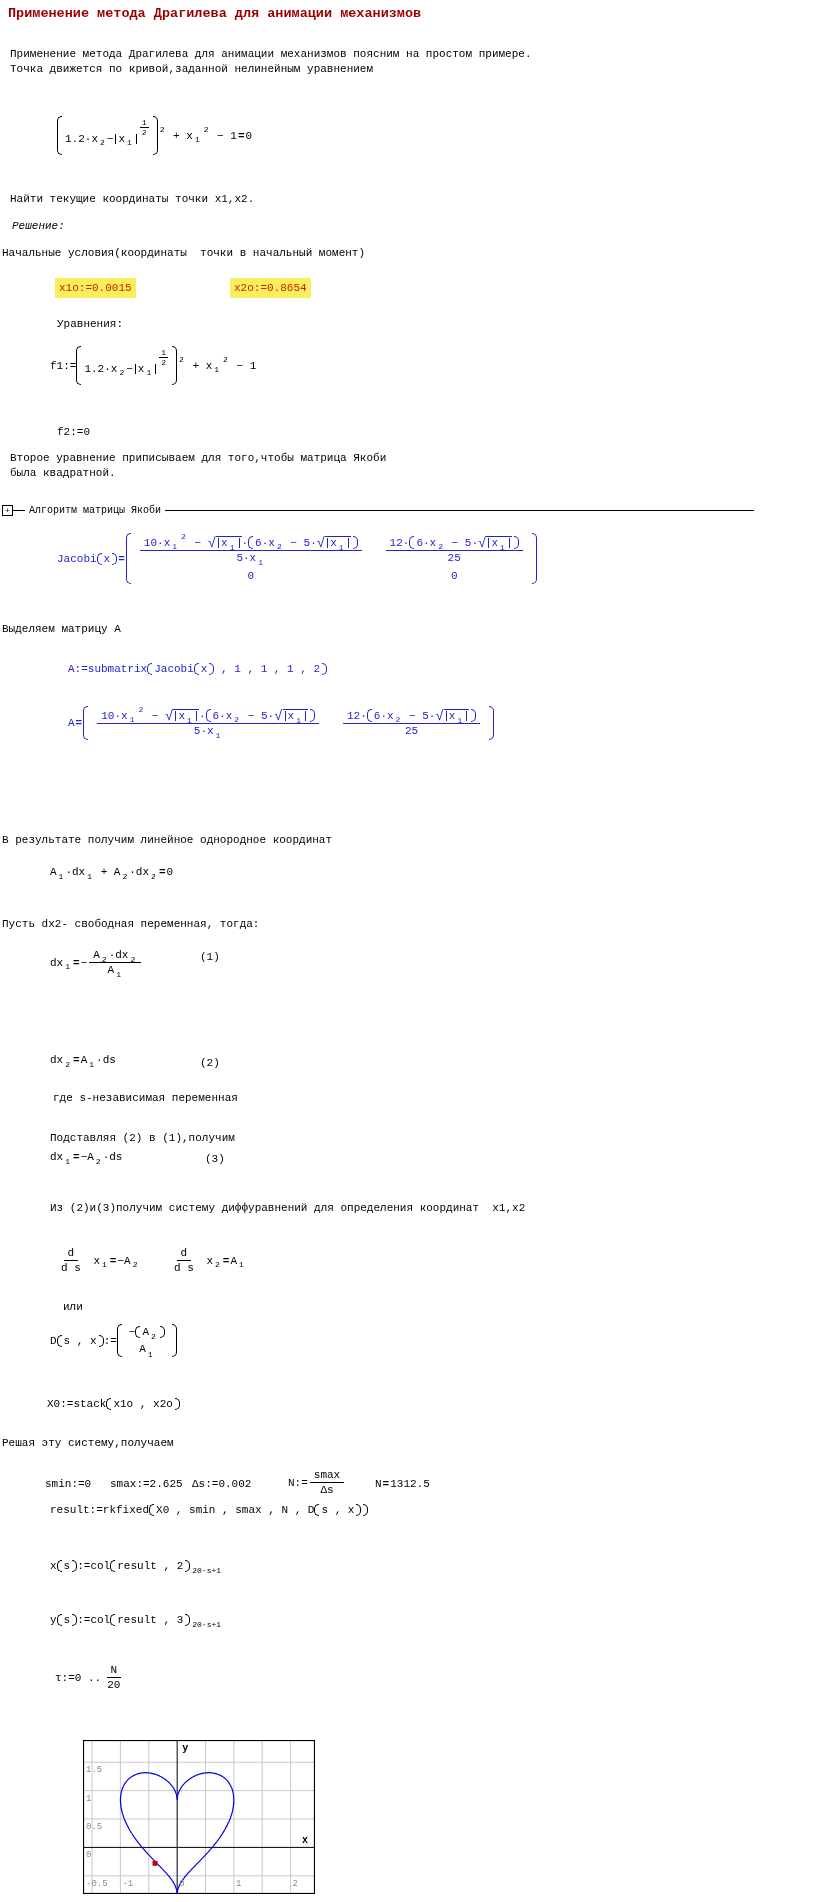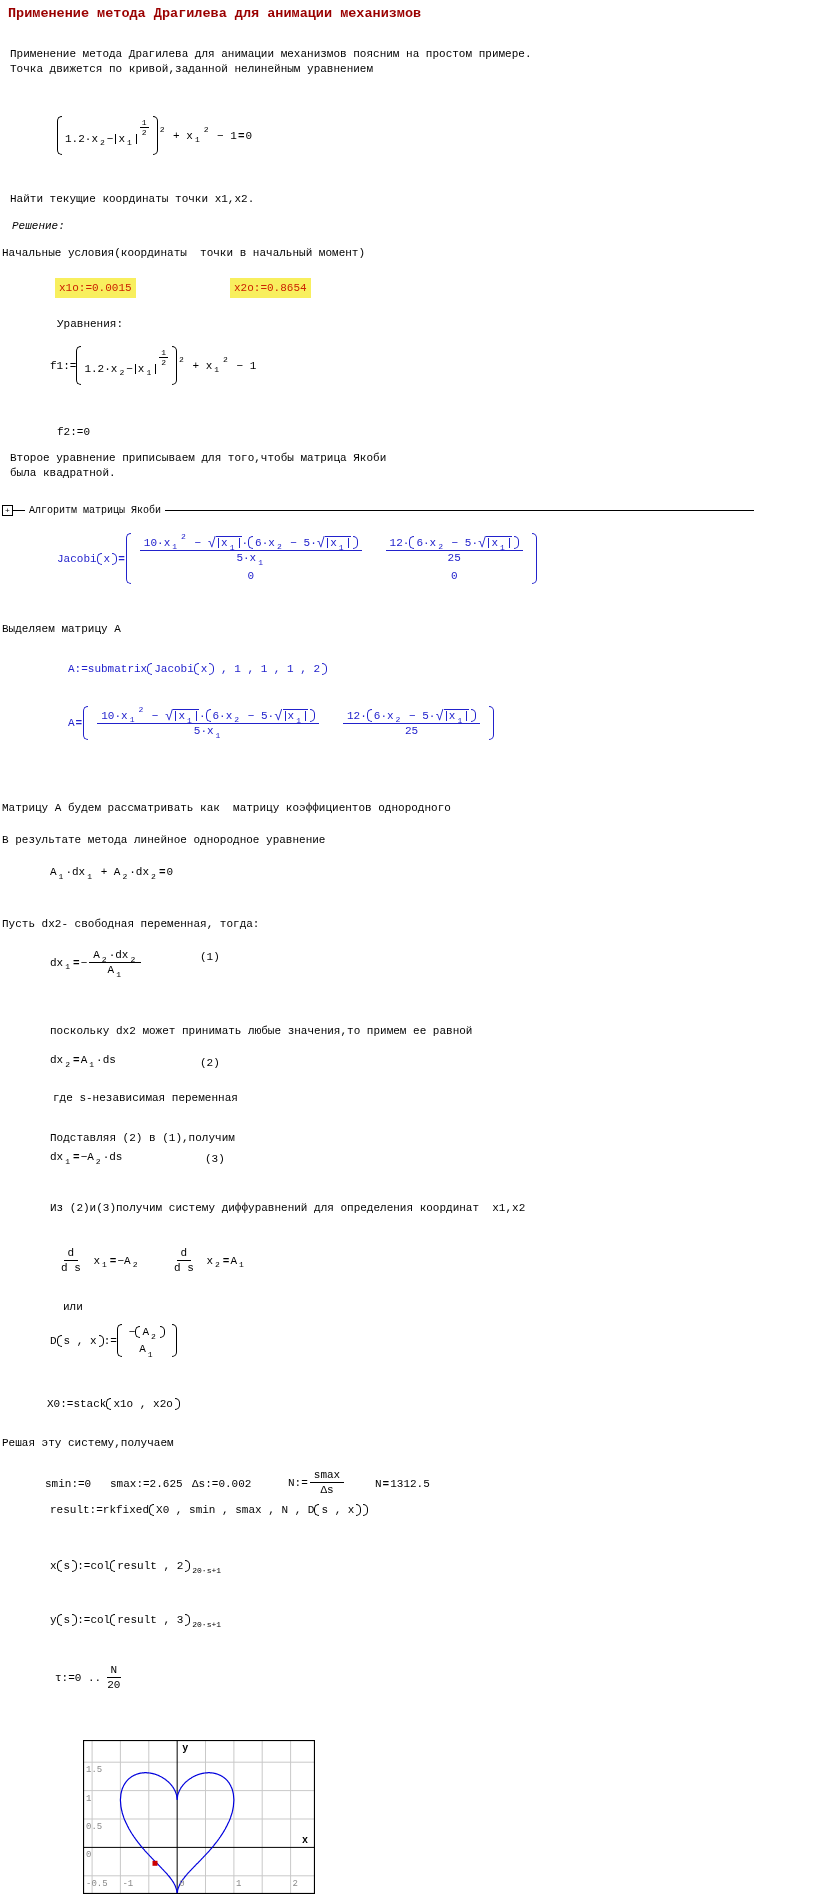--- a/index.html
+++ b/index.html
@@ -85,31 +85,29 @@
     <span class="sline" style="flex:1"></span>
   </div>
 
   <div class="m blue" style="left:57px;top:533px"><span class="mr">Jacobi</span><span class="mgrp"><span class="parl"></span><span class="mc"><span class="mr">x</span></span><span class="parr"></span></span><span class="mb">=</span><span class="mgrp"><span class="parl"></span><span class="mc"><span class="mmat" style="grid-template-columns: repeat(2, auto);"><span class="mcell"><span class="mfrac"><span class="num"><span class="mr">10·x</span><span class="msub">1</span><span class="msup">2</span><span class="mr"> − </span><span class="mgrp"><span class="rad">√</span><span class="mc rc"><span class="mgrp"><span class="absb"></span><span class="mc"><span class="mr">x</span><span class="msub">1</span></span><span class="absb"></span></span></span></span><span class="mr">·</span><span class="mgrp"><span class="parl"></span><span class="mc"><span class="mr">6·x</span><span class="msub">2</span><span class="mr"> − 5·</span><span class="mgrp"><span class="rad">√</span><span class="mc rc"><span class="mgrp"><span class="absb"></span><span class="mc"><span class="mr">x</span><span class="msub">1</span></span><span class="absb"></span></span></span></span></span><span class="parr"></span></span></span><span class="den"><span class="mr">5·x</span><span class="msub">1</span></span></span></span><span class="mcell"><span class="mfrac"><span class="num"><span class="mr">12·</span><span class="mgrp"><span class="parl"></span><span class="mc"><span class="mr">6·x</span><span class="msub">2</span><span class="mr"> − 5·</span><span class="mgrp"><span class="rad">√</span><span class="mc rc"><span class="mgrp"><span class="absb"></span><span class="mc"><span class="mr">x</span><span class="msub">1</span></span><span class="absb"></span></span></span></span></span><span class="parr"></span></span></span><span class="den"><span class="mr">25</span></span></span></span><span class="mcell"><span class="mr">0</span></span><span class="mcell"><span class="mr">0</span></span></span></span><span class="parr"></span></span></div>
 
   <div class="t" style="left:2px;top:622px">Выделяем матрицу A</div>
 
   <div class="m blue" style="left:68px;top:663px"><span class="mr">A:=submatrix</span><span class="mgrp"><span class="parl"></span><span class="mc"><span class="mr">Jacobi</span><span class="mgrp"><span class="parl"></span><span class="mc"><span class="mr">x</span></span><span class="parr"></span></span><span class="mr"> , 1 , 1 , 1 , 2</span></span><span class="parr"></span></span></div>
   <div class="m blue" style="left:68px;top:706px"><span class="mr">A</span><span class="mb">=</span><span class="mgrp"><span class="parl"></span><span class="mc"><span class="mmat" style="grid-template-columns: repeat(2, auto);"><span class="mcell"><span class="mfrac"><span class="num"><span class="mr">10·x</span><span class="msub">1</span><span class="msup">2</span><span class="mr"> − </span><span class="mgrp"><span class="rad">√</span><span class="mc rc"><span class="mgrp"><span class="absb"></span><span class="mc"><span class="mr">x</span><span class="msub">1</span></span><span class="absb"></span></span></span></span><span class="mr">·</span><span class="mgrp"><span class="parl"></span><span class="mc"><span class="mr">6·x</span><span class="msub">2</span><span class="mr"> − 5·</span><span class="mgrp"><span class="rad">√</span><span class="mc rc"><span class="mgrp"><span class="absb"></span><span class="mc"><span class="mr">x</span><span class="msub">1</span></span><span class="absb"></span></span></span></span></span><span class="parr"></span></span></span><span class="den"><span class="mr">5·x</span><span class="msub">1</span></span></span></span><span class="mcell"><span class="mfrac"><span class="num"><span class="mr">12·</span><span class="mgrp"><span class="parl"></span><span class="mc"><span class="mr">6·x</span><span class="msub">2</span><span class="mr"> − 5·</span><span class="mgrp"><span class="rad">√</span><span class="mc rc"><span class="mgrp"><span class="absb"></span><span class="mc"><span class="mr">x</span><span class="msub">1</span></span><span class="absb"></span></span></span></span></span><span class="parr"></span></span></span><span class="den"><span class="mr">25</span></span></span></span></span></span><span class="parr"></span></span></div>
 
-  <div class="t" style="left:2px;top:801px">Матрицу A будем рассматривать как  матрицу коэффициентов однородного</div>
-  <div class="t" style="left:2px;top:833px">В результате метода линейное однородное уравнение</div>
+  <div class="t" style="left:2px;top:833px">В результате получим линейное однородное координат</div>
 
   <div class="m" style="left:50px;top:866px"><span class="mr">A</span><span class="msub">1</span><span class="mr">·dx</span><span class="msub">1</span><span class="mr"> + A</span><span class="msub">2</span><span class="mr">·dx</span><span class="msub">2</span><span class="mb">=</span><span class="mr">0</span></div>
 
   <div class="t" style="left:2px;top:917px">Пусть dx2- свободная переменная, тогда:</div>
 
   <div class="m" style="left:50px;top:948px"><span class="mr">dx</span><span class="msub">1</span><span class="mb">=</span><span class="mr">−</span><span class="mfrac"><span class="num"><span class="mr">A</span><span class="msub">2</span><span class="mr">·dx</span><span class="msub">2</span></span><span class="den"><span class="mr">A</span><span class="msub">1</span></span></span></div>
   <div class="t" style="left:200px;top:950px">(1)</div>
 
-  <div class="t" style="left:50px;top:1024px">поскольку dx2 может принимать любые значения,то примем ее равной</div>
 
   <div class="m" style="left:50px;top:1054px"><span class="mr">dx</span><span class="msub">2</span><span class="mb">=</span><span class="mr">A</span><span class="msub">1</span><span class="mr">·ds</span></div>
   <div class="t" style="left:200px;top:1056px">(2)</div>
 
   <div class="t" style="left:53px;top:1091px">где s-независимая переменная</div>
   <div class="t" style="left:50px;top:1131px">Подставляя (2) в (1),получим</div>
 
   <div class="m" style="left:50px;top:1151px"><span class="mr">dx</span><span class="msub">1</span><span class="mb">=</span><span class="mr">−A</span><span class="msub">2</span><span class="mr">·ds</span></div>
   <div class="t" style="left:205px;top:1152px">(3)</div>
 

